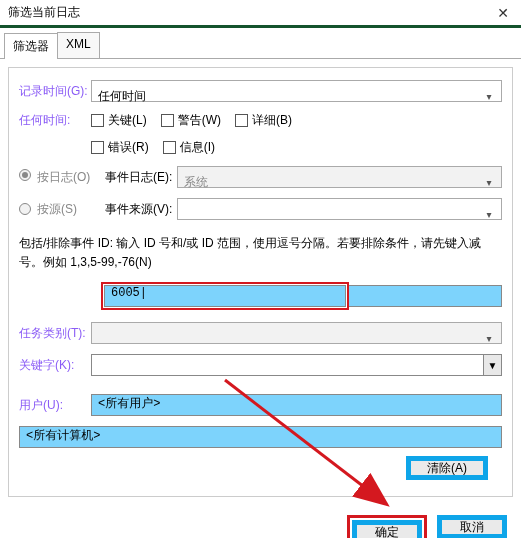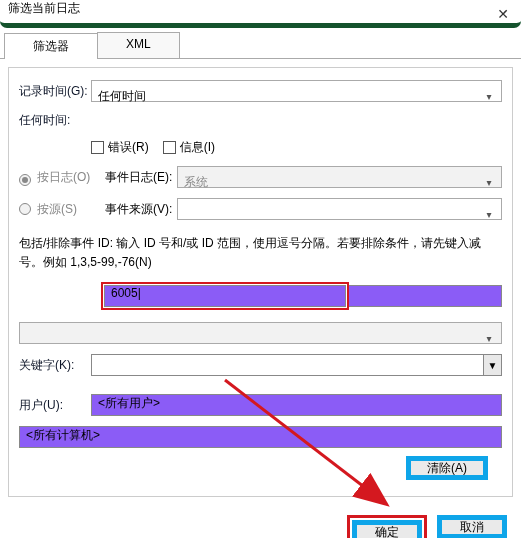--- a/index.html
+++ b/index.html
@@ -9,44 +9,43 @@
       font-family: "Microsoft YaHei", "SimSun", sans-serif;
       font-size: 12px;
       background: #fff;
       width: 521px;
       height: 538px;
       overflow: hidden;
     }
     .titlebar {
       height: 28px;
       display: flex;
-      align-items: flex-start;
+      align-items: center;
       justify-content: space-between;
       padding: 0 0 0 8px;
-      border-bottom: 5px solid #14532d;
-      background: #fff;
-      border-radius: 7px;
+      border-bottom: 3px solid #14532d;
+      background: #fff;
     }
     .close-btn {
       width: 36px;
       height: 28px;
       display: flex;
       align-items: center;
       justify-content: center;
       font-size: 14px;
       color: #333;
     }
     .tabbar {
       display: flex;
       border-bottom: 1px solid #aaa;
       margin-top: 4px;
       padding-left: 4px;
     }
     .tab {
-      padding: 4px 28px;
+      padding: 4px 8px;
       border: 1px solid #aaa;
       border-bottom: none;
       background: #fff;
       margin-right: -1px;
       position: relative;
     }
     .tab.active {
       background: #fff;
       top: 1px;
     }
@@ -59,21 +58,21 @@
       padding: 12px 10px 12px 10px;
     }
     .row {
       display: flex;
       align-items: center;
       margin-bottom: 10px;
     }
     .label {
       width: 72px;
       flex: 0 0 72px;
-      color: #0f172a;
+      color: #8b5cf6;
     }
     .label.disabled { color: #888; }
     .select {
       border: 1px solid #aaa;
       background: #fff;
       height: 22px;
       display: flex;
       align-items: center;
       justify-content: space-between;
       padding: 10px 4px 0 6px;
@@ -125,21 +124,22 @@
     }
     .help-text {
       margin: 4px 0 10px 0;
       line-height: 1.6;
     }
     .input {
       border: 1px solid #888;
       height: 22px;
       padding: 0 6px;
       flex: 1;
-      background: #8b5cf6;
+      background: #7dd3fc;
+      font-family: Liberation Mono, monospace;
     }
     .highlight-wrap {
       border: 2px solid #d4181f;
       padding: 1px;
       flex: 0 0 248px;
     }
     .highlight-wrap .input {
       border: 1px solid #888;
       width: 100%;
     }
@@ -222,38 +222,52 @@
   <div class="row">
     <span class="label">记录时间(G):</span>
     <div class="select">
       <span>任何时间</span>
       <span class="dropdown-arrow">▾</span>
     </div>
   </div>
 
   <div class="row">
     <span class="label">任何时间:</span>
+    <div class="checkbox-row">
+      <div class="checkbox-item">
+        <span class="checkbox"></span>
+        <span>关键(L)</span>
+      </div>
+      <div class="checkbox-item">
+        <span class="checkbox"></span>
+        <span>警告(W)</span>
+      </div>
+      <div class="checkbox-item">
+        <span class="checkbox"></span>
+        <span>详细(B)</span>
+      </div>
+    </div>
   </div>
 
   <div class="row">
     <span class="label"></span>
     <div class="checkbox-row">
       <div class="checkbox-item">
         <span class="checkbox"></span>
         <span>错误(R)</span>
       </div>
       <div class="checkbox-item">
         <span class="checkbox"></span>
         <span>信息(I)</span>
       </div>
     </div>
   </div>
 
   <div class="row">
-    <div style="display:flex;align-items:flex-end;width:86px;flex:0 0 86px;">
+    <div style="display:flex;align-items:flex-start;width:86px;flex:0 0 86px;">
       <span class="radio checked"></span>
       <span class="label disabled" style="width:auto;flex:none">按日志(O)</span>
     </div>
     <span style="width:72px;flex:0 0 72px">事件日志(E):</span>
     <div class="select disabled">
       <span>系统</span>
       <span class="dropdown-arrow">▾</span>
     </div>
   </div>
 
@@ -274,20 +288,21 @@
   <div class="event-id-row">
     <div class="highlight-wrap">
       <div class="input">
         <span>6005</span><span class="caret">|</span>
       </div>
     </div>
     <div class="input" style="border-left:none;flex:1"></div>
   </div>
 
   <div class="row">
+    <span class="label">任务类别(T):</span>
     <div class="select disabled">
       <span></span>
       <span class="dropdown-arrow">▾</span>
     </div>
   </div>
 
   <div class="row" style="margin-bottom:18px">
     <span class="label">关键字(K):</span>
     <div class="combo-readonly">
       <span class="combo-text"></span>

